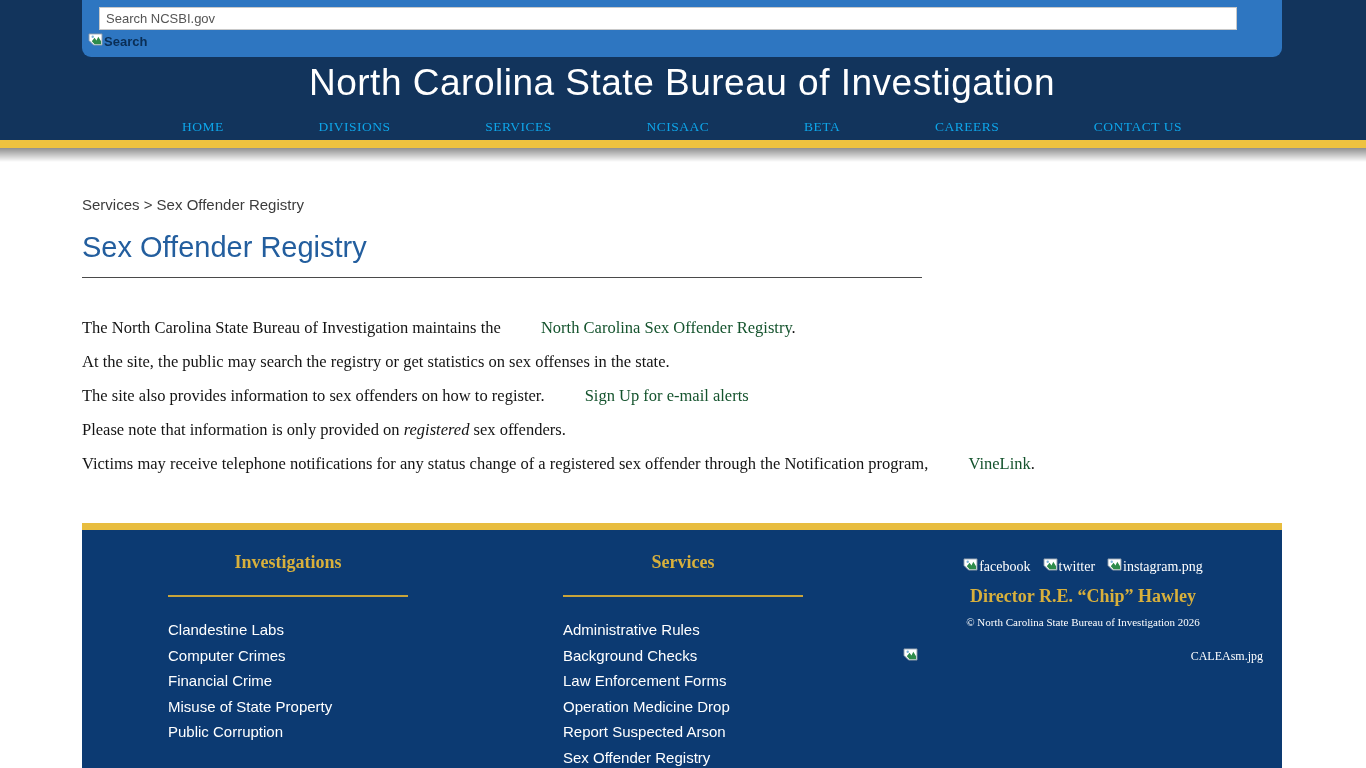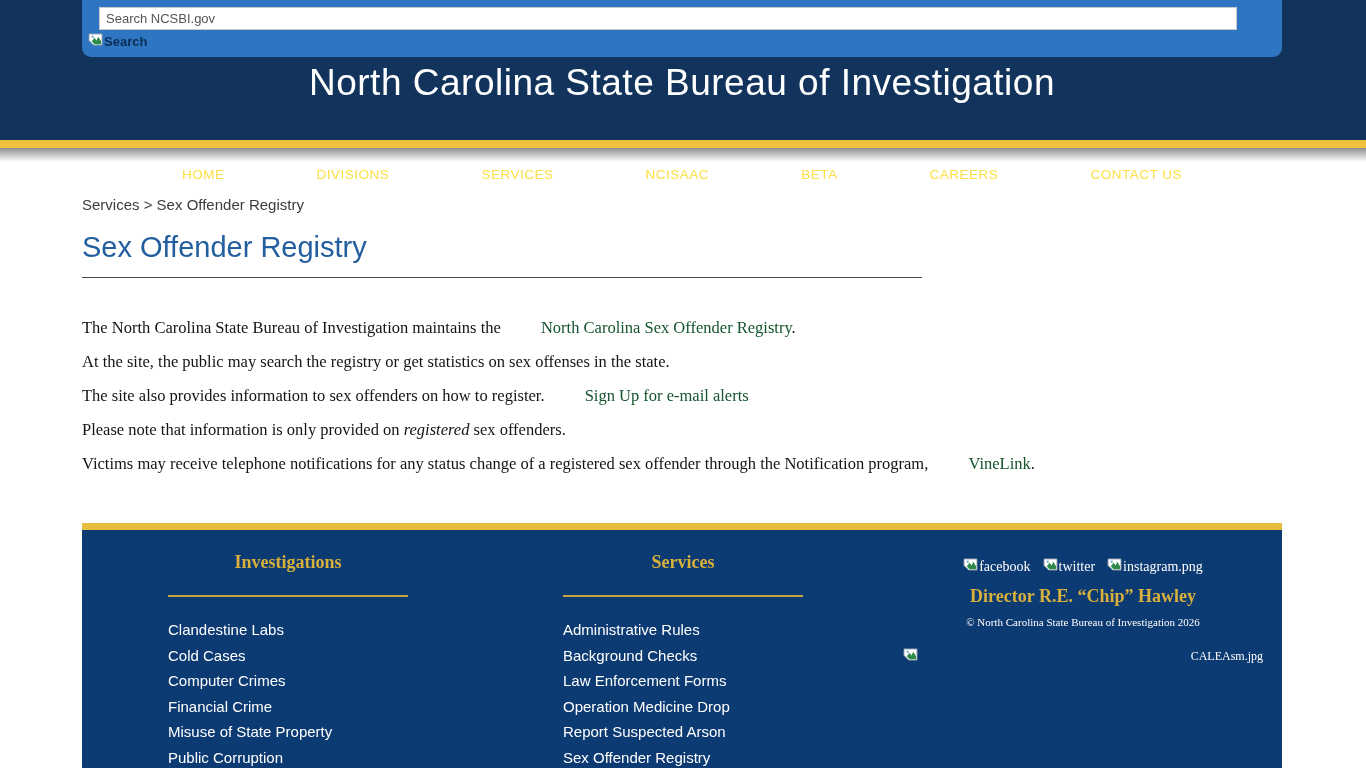--- a/index.html
+++ b/index.html
@@ -49,27 +49,26 @@
     font-weight: 400;
     letter-spacing: 0.5px;
   }
 
   .main-nav {
     display: flex;
     justify-content: space-between;
     margin: 15px 100px 0 100px;
   }
   .nav-item {
-    color: #fde047;
-    font-family: Liberation Sans, sans-serif;
+    color: #0ea5e9;
+    font-family: Liberation Serif, serif;
     font-size: 13.5px;
     letter-spacing: 0.5px;
     text-decoration: none;
     cursor: pointer;
-    margin-top: 48px;
   }
 
   .gold-bar { width: 100%; height: 8px; background: #eec23f; }
   .top-shadow { width: 100%; height: 14px; background: linear-gradient(#8f8f8f, #ffffff); }
 
   
   main { padding-top: 34px; }
   .breadcrumb { font-size: 15px; color: #3c3c3c; }
   .page-title {
     margin: 18px 0 0 0;
@@ -192,21 +191,20 @@
     </p>
   </div>
 </main>
 
 <footer class="content-col">
   <div class="footer-gold"></div>
   <div class="footer-body">
     <div class="fcol fcol-1">
       <div class="fcol-heading">Investigations</div>
       <a class="flink">Clandestine Labs</a>
-      <a class="flink">Cold Cases</a>
       <a class="flink">Computer Crimes</a>
       <a class="flink">Financial Crime</a>
       <a class="flink">Misuse of State Property</a>
       <a class="flink">Public Corruption</a>
     </div>
 
     <div class="fcol fcol-2">
       <div class="fcol-heading">Services</div>
       <a class="flink">Administrative Rules</a>
       <a class="flink">Background Checks</a>

